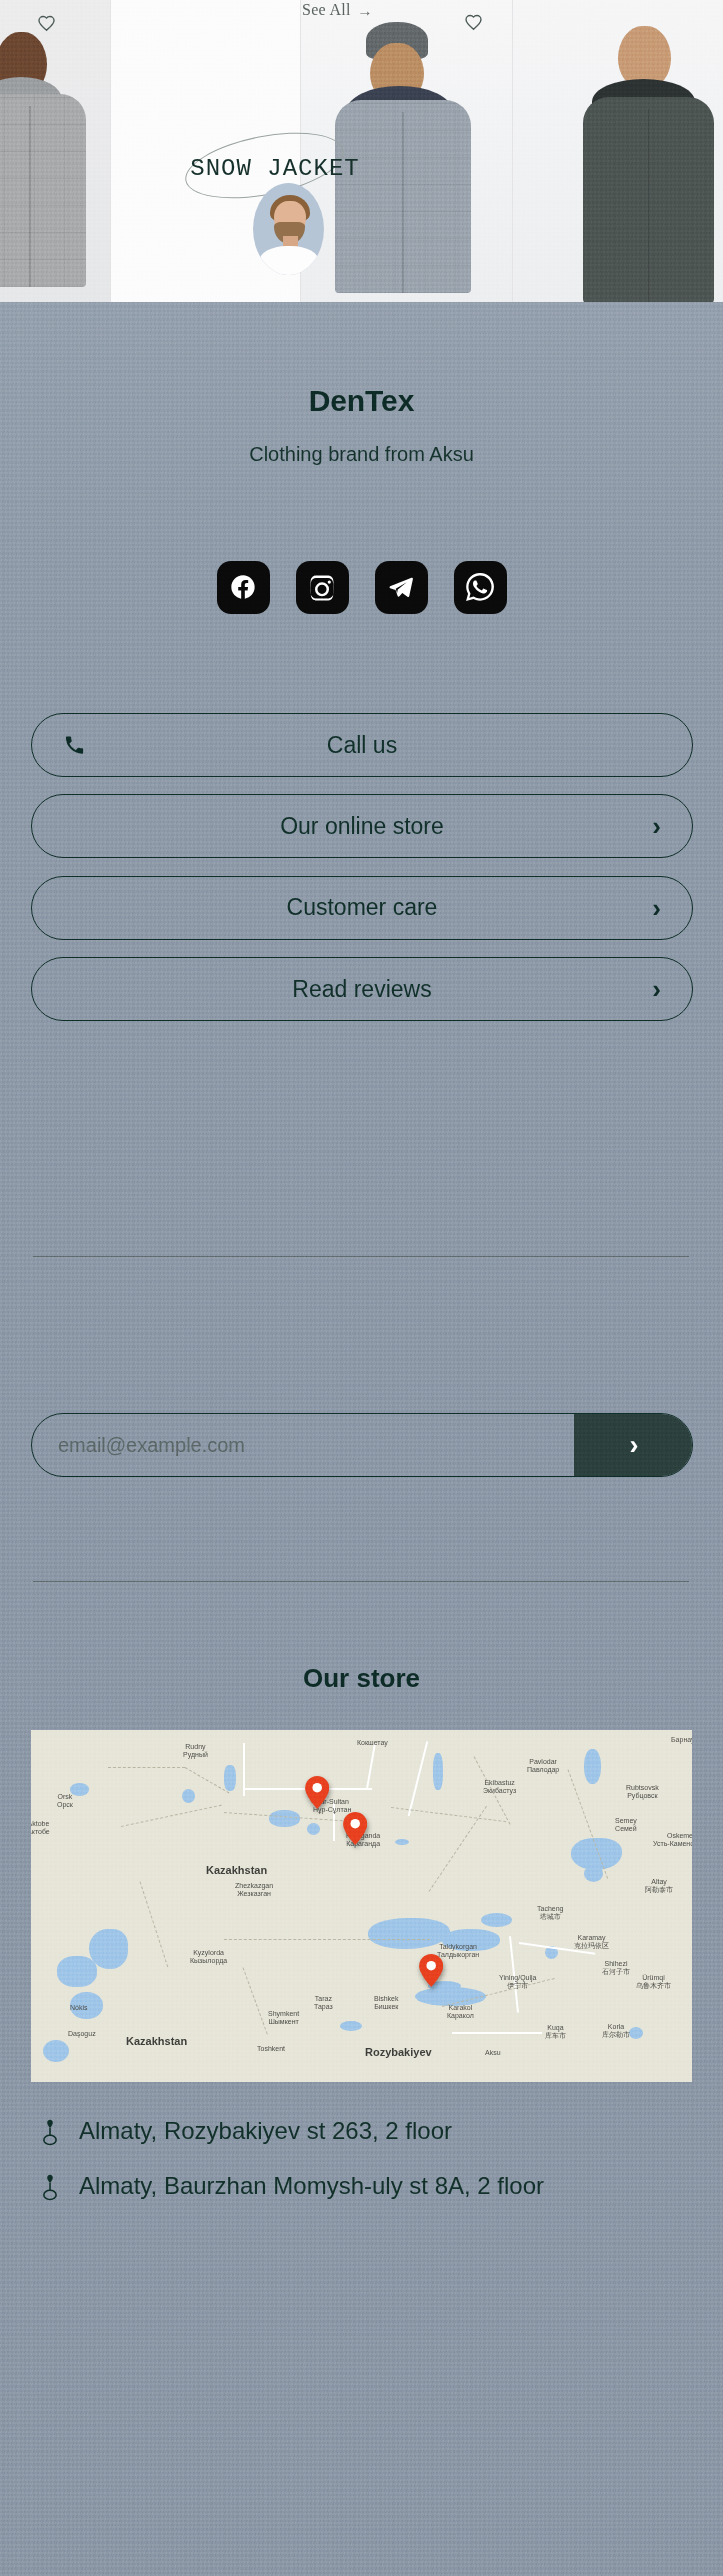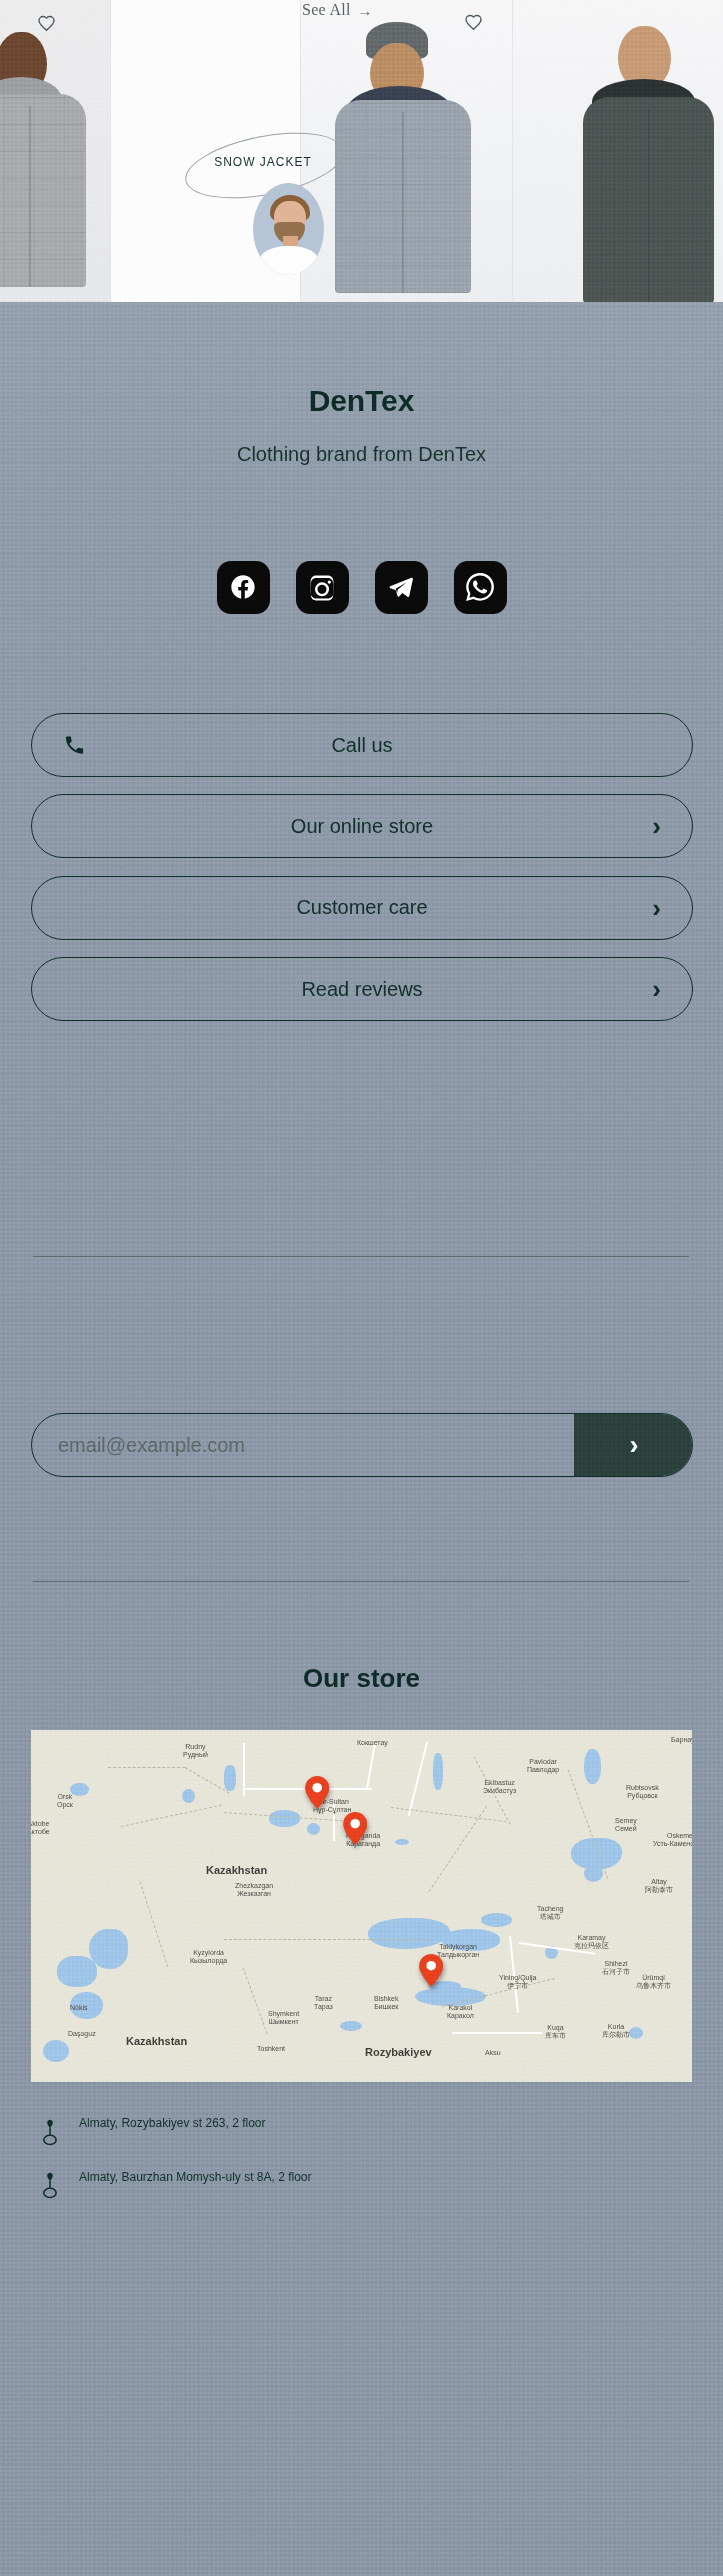--- a/index.html
+++ b/index.html
@@ -130,25 +130,25 @@
   .snow-jacket-wrap {
     position: absolute;
     left: 165px;
     top: 122px;
     width: 196px;
     height: 84px;
     z-index: 4;
   }
   .snow-jacket-text {
     position: absolute;
-    left: 0; top: 33px;
+    left: 12px; top: 33px;
     width: 196px;
     text-align: center;
-    font-family: Liberation Sans, sans-serif;
-    font-size: 12px;
+    font-family: Liberation Mono, monospace;
+    font-size: 24px;
     letter-spacing: 1px;
     color: #16302b;
     white-space: nowrap;
   }
   .snow-ellipse {
     position: absolute;
     left: 19px; top: 14px;
     width: 161px; height: 59px;
     border: 1px solid #99a3a0;
     border-radius: 50%;
@@ -259,21 +259,21 @@
     border-radius: 32px;
     display: flex;
     align-items: center;
     justify-content: center;
     margin-bottom: 17.4px;
     cursor: pointer;
     background: transparent;
     width: 100%;
   }
   .link-label {
-    font-size: 20px;
+    font-size: 23px;
     color: #102f29;
     font-weight: 400;
   }
   .link-lead {
     position: absolute;
     left: 31px;
     top: 50%;
     transform: translateY(-50%);
     display: flex;
     align-items: center;
@@ -416,21 +416,21 @@
     margin-bottom: 23px;
   }
   .addr-icon {
     flex: 0 0 auto;
     width: 22px;
     height: 28px;
     margin-top: 2.6px;
   }
   .addr-icon svg { width: 100%; height: 100%; }
   .addr-text {
-    font-size: 12px;
+    font-size: 24px;
     color: #112f29;
     line-height: 1.35;
     max-width: 566px;
   }
 </style>
 </head>
 <body>
 
 <div class="page">
 
@@ -494,21 +494,21 @@
 
   <div class="avatar">
     <div class="av-hair"></div>
     <div class="av-face"></div>
     <div class="av-beard"></div>
     <div class="av-neck"></div>
     <div class="av-shirt"></div>
   </div>
 
   <div class="brand-title">DenTex</div>
-  <div class="brand-sub">Clothing brand from DenTex</div>
+  <div class="brand-sub">Clothing brand from Aksu</div>
 
   <div class="socials">
     <div class="social-btn">
       <span>
         <svg viewBox="0 0 24 24">
             <path d="M22 12.06C22 6.5 17.52 2 12 2S2 6.5 2 12.06C2 17.08 5.66 21.25 10.44 22v-7.03H7.9v-2.91h2.54V9.85c0-2.52 1.49-3.91 3.77-3.91 1.09 0 2.24.2 2.24.2v2.46h-1.26c-1.24 0-1.63.78-1.63 1.57v1.89h2.78l-.44 2.91h-2.34V22C18.34 21.25 22 17.08 22 12.06z"></path>
           </svg>
       </span>
     </div>
     <div class="social-btn">

